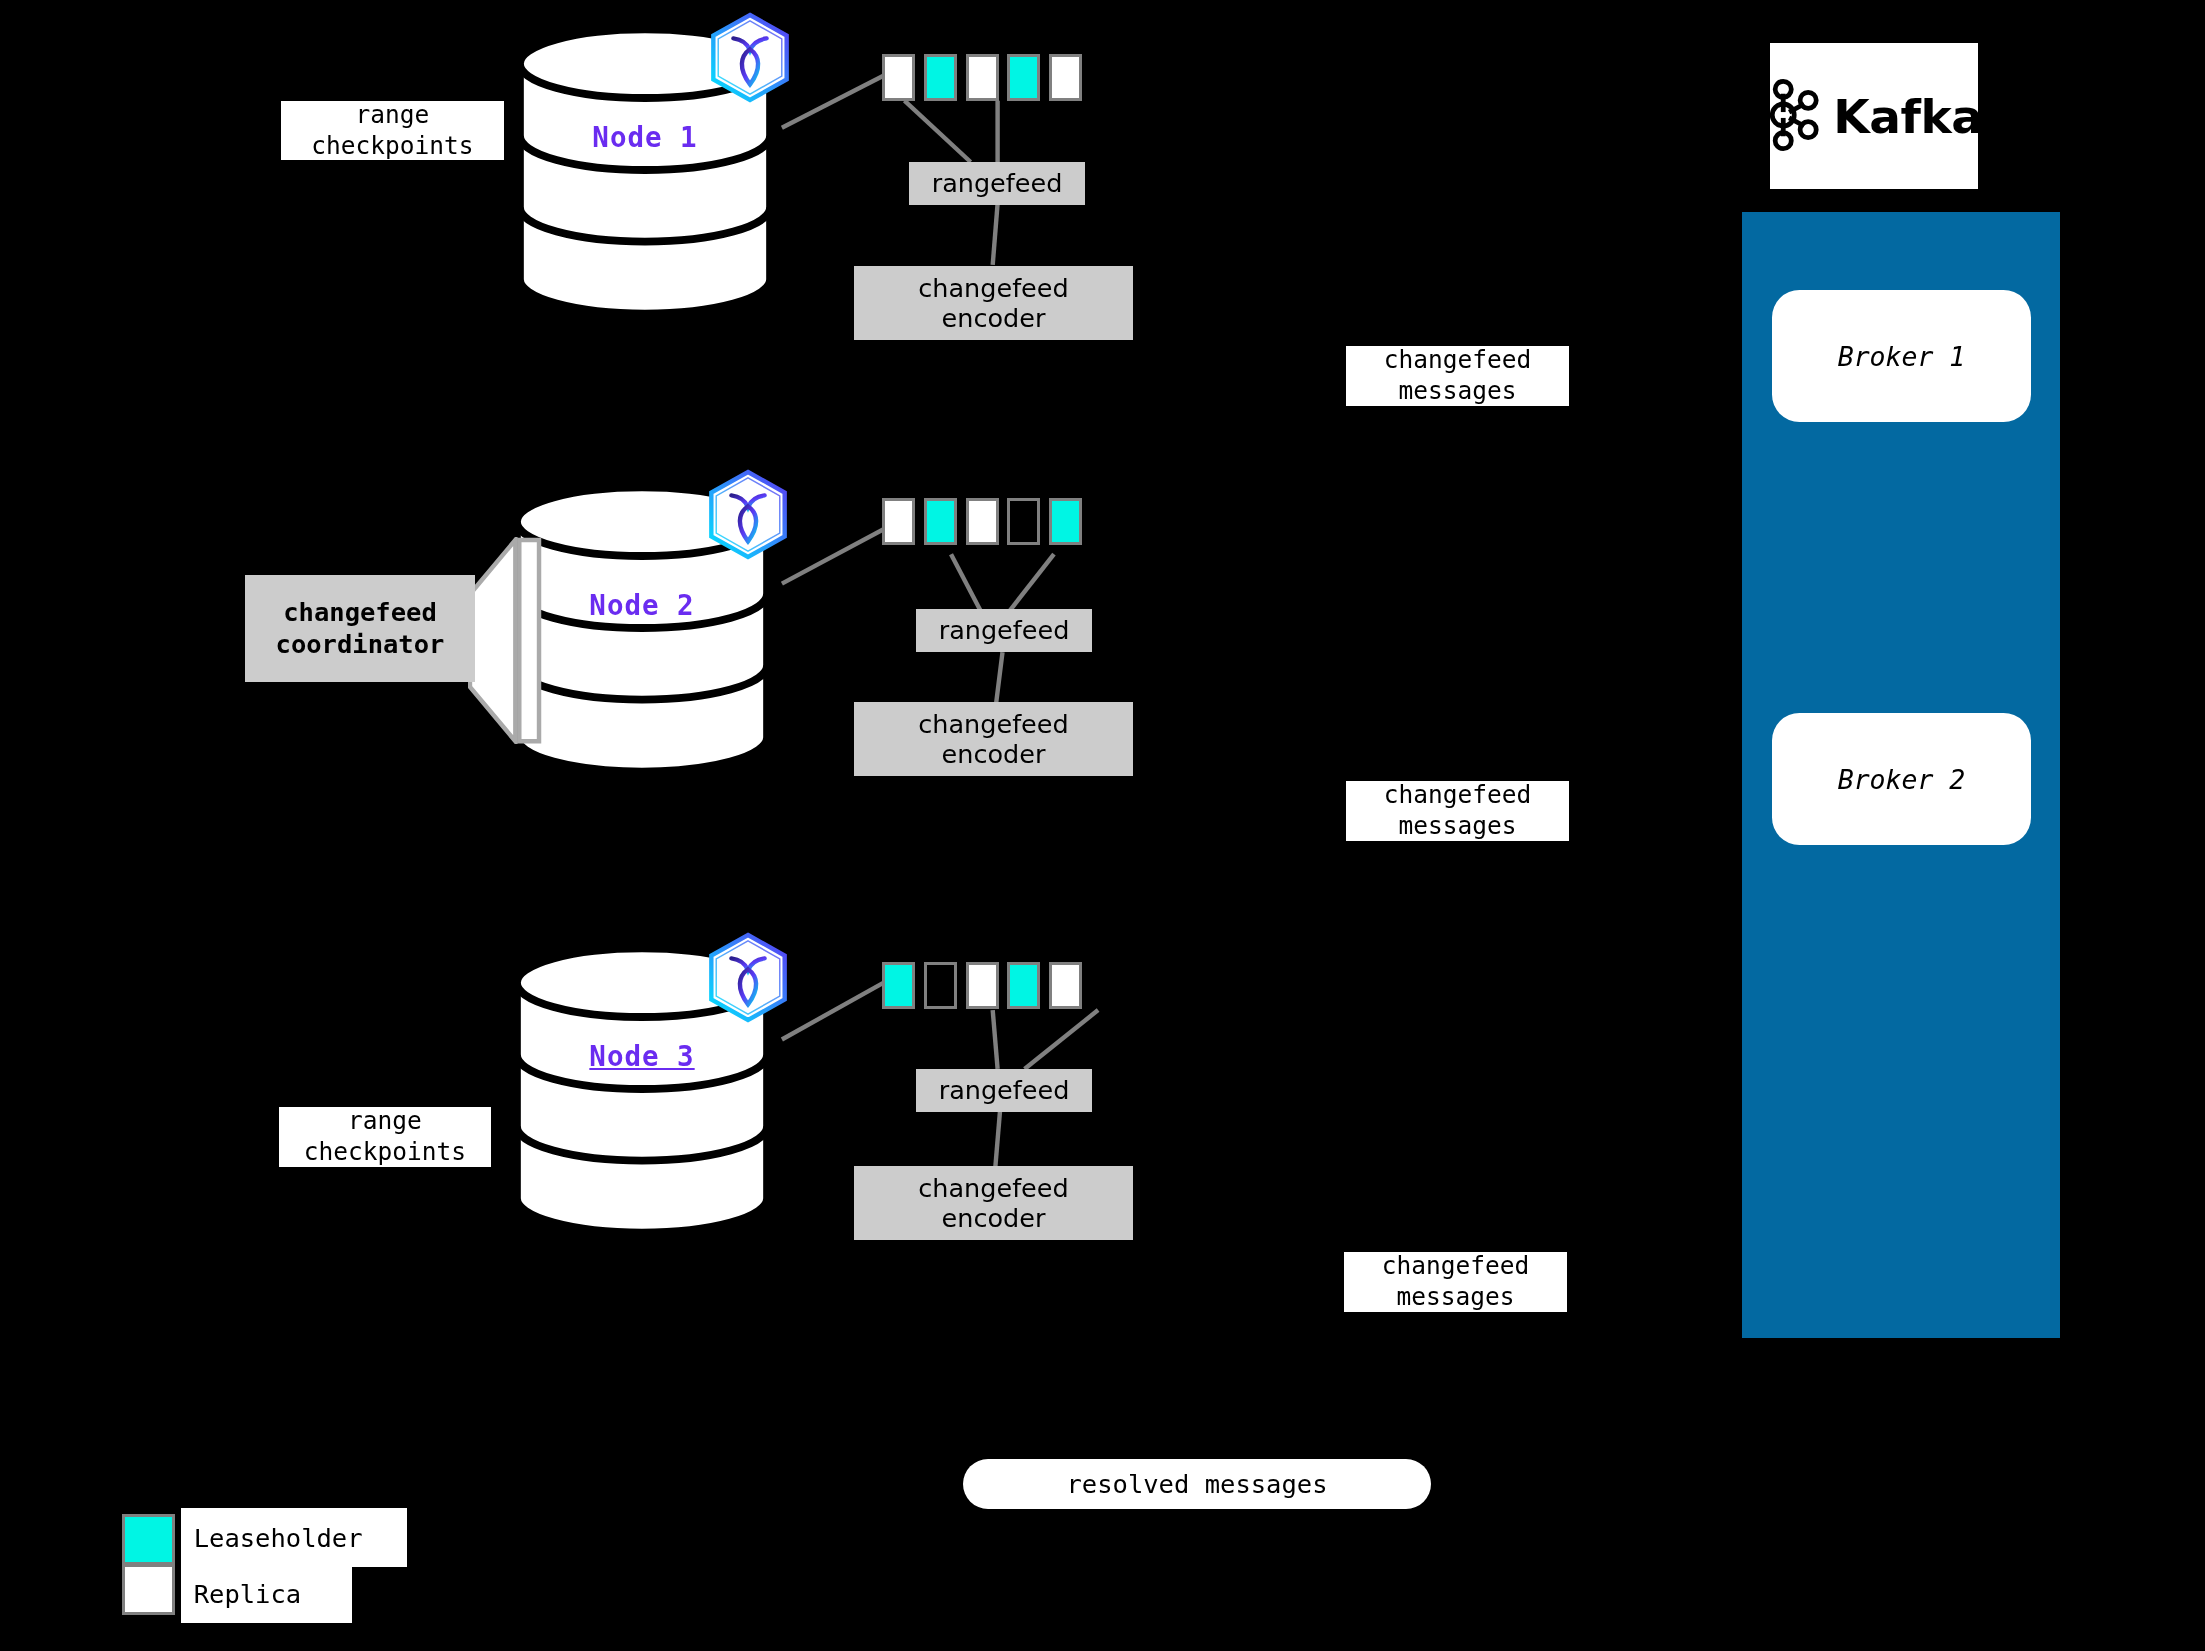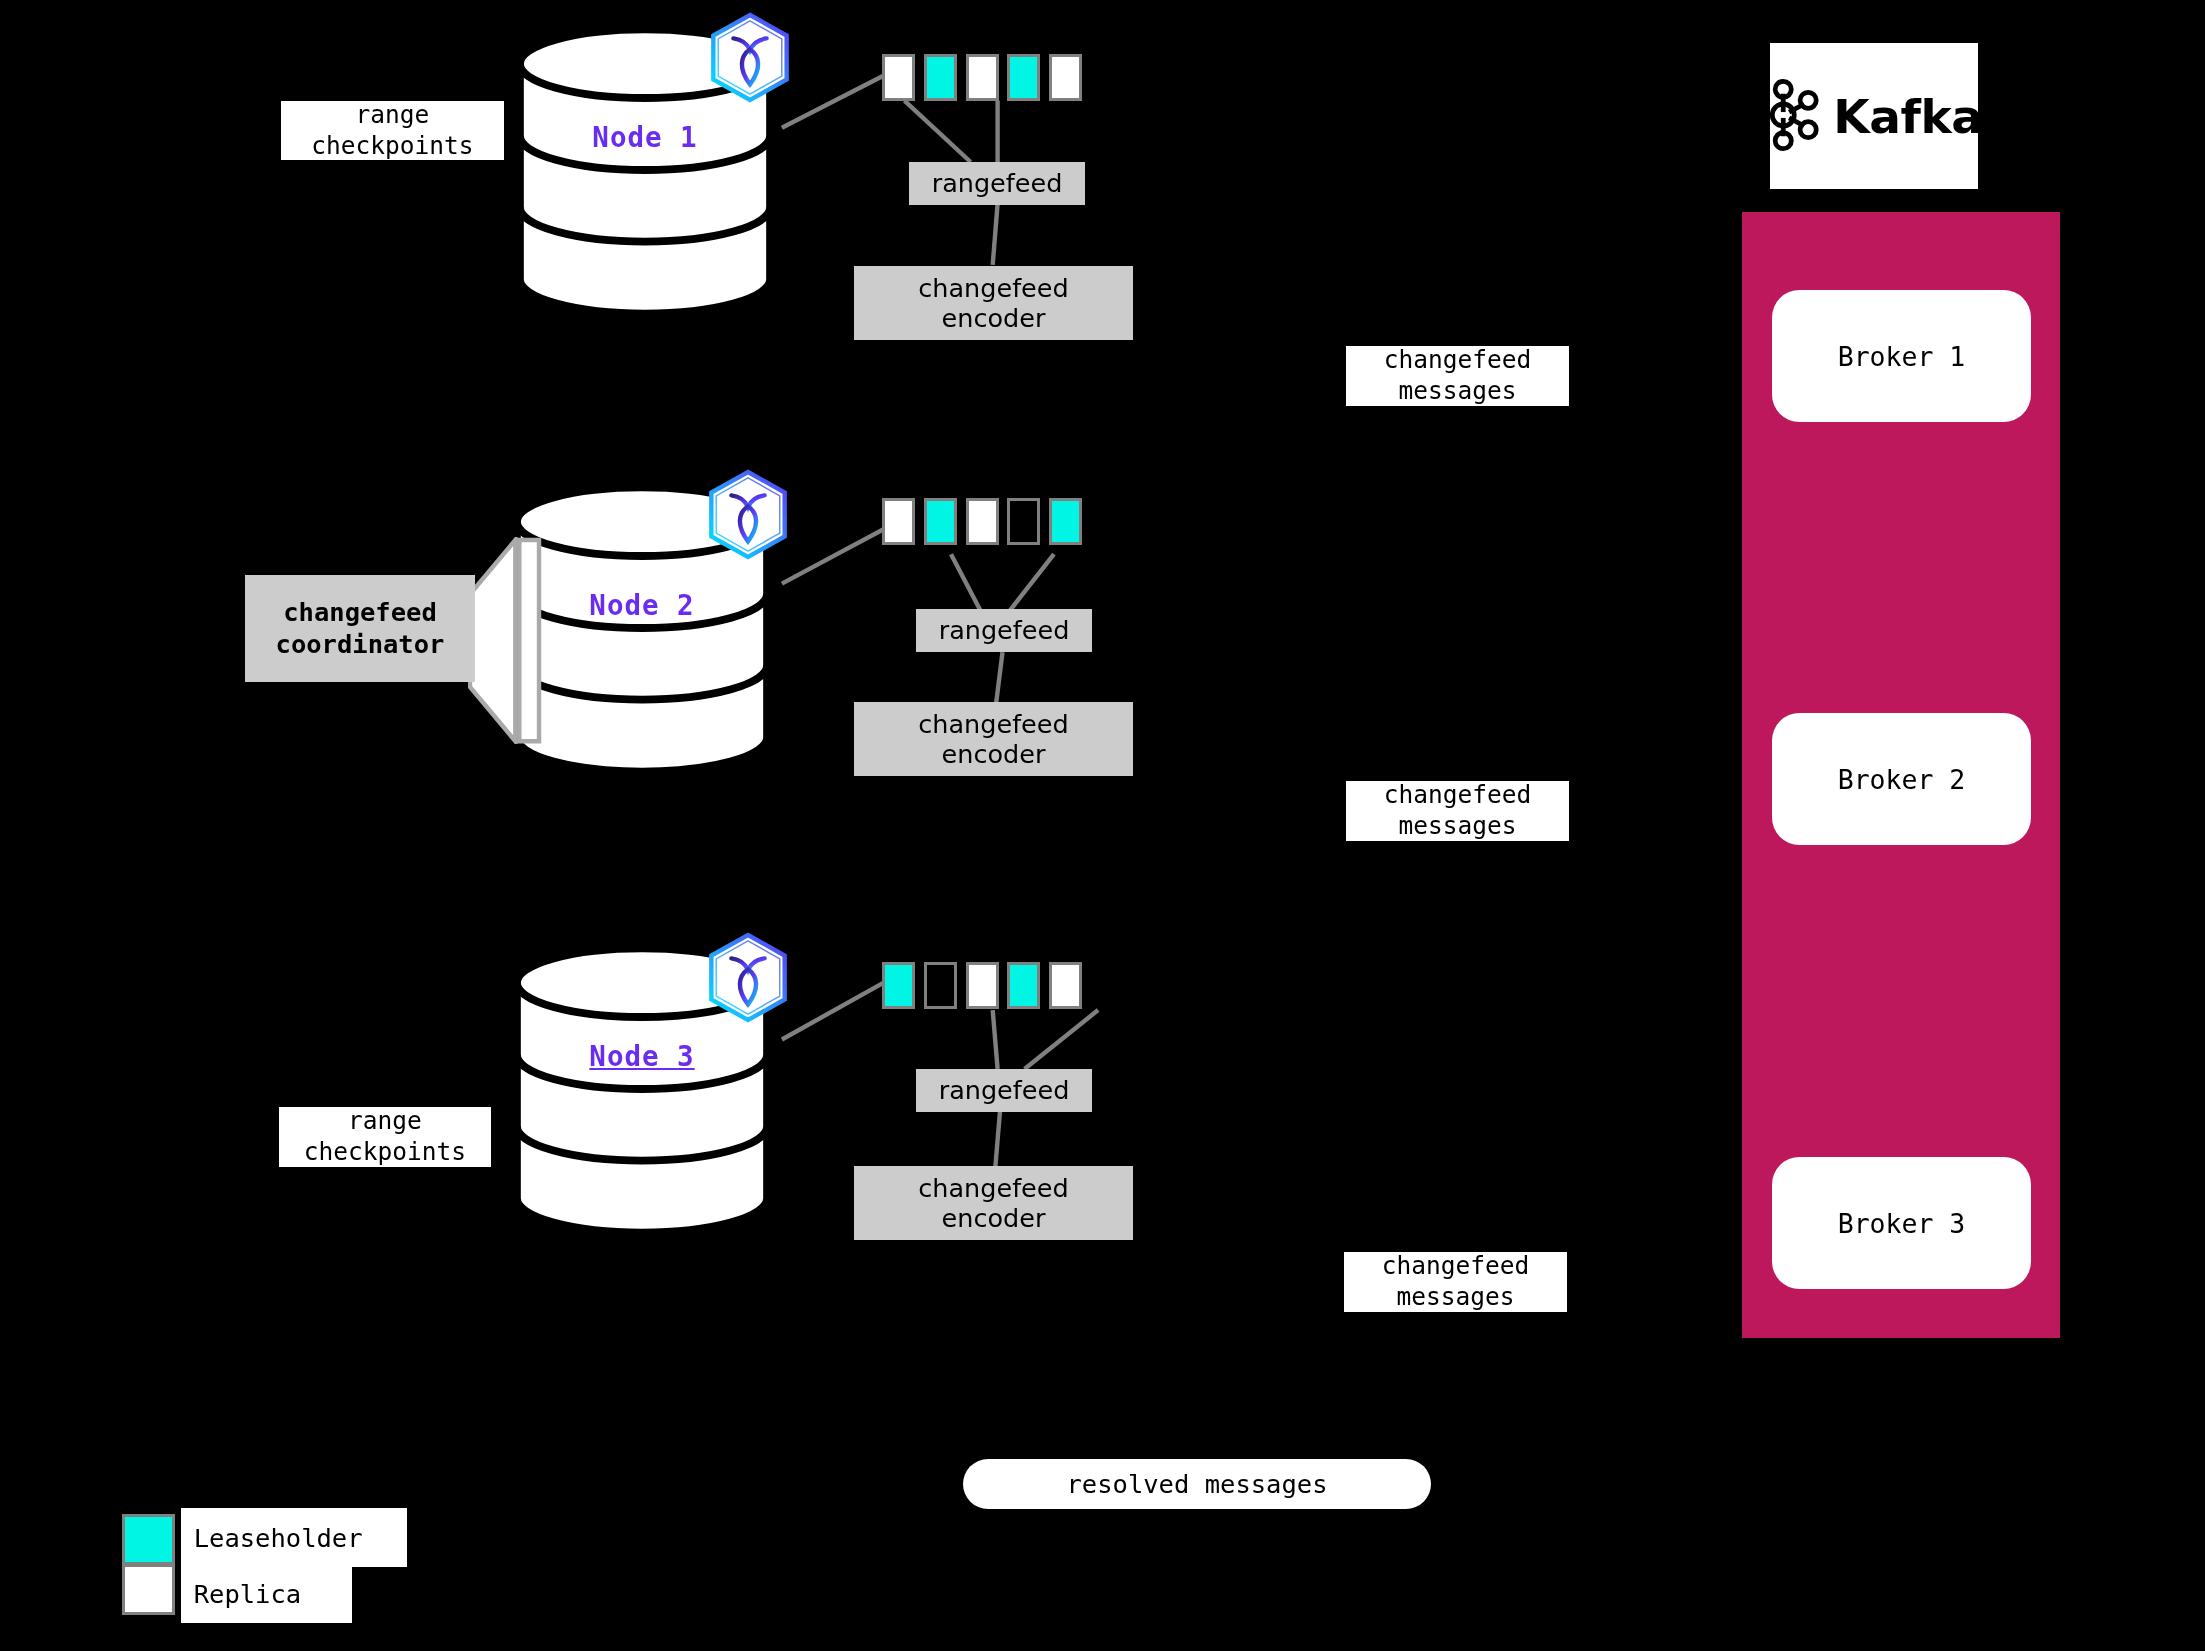--- a/index.html
+++ b/index.html
@@ -107,21 +107,22 @@
     font-family: "DejaVu Sans", sans-serif;
     font-weight: bold;
     font-size: 47px;
     color: #000000;
     letter-spacing: -0.5px;
   }
 
   
   .broker-panel {
     position: absolute;
-    background: #be185d;
+    background: #0369a1;
+    font-style: italic;
   }
   .broker {
     position: absolute;
     background: #FFFFFF;
     border-radius: 27.5px;
     display: flex;
     align-items: center;
     justify-content: center;
     font-family: "DejaVu Sans Mono", monospace;
     font-size: 26.5px;
@@ -364,21 +365,20 @@
         <circle cx="115" cy="60" r="22" fill="none" stroke="#000000" stroke-width="13"></circle>
         <circle cx="115" cy="140" r="22" fill="none" stroke="#000000" stroke-width="13"></circle>
       </svg>
     </span>
     <span class="kafka-word">Kafka</span>
   </div>
 
   <div class="broker-panel" style="left:1742px; top:212px; width:318px; height:1126px;">
     <div class="broker" style="left:30px; top:78px; width:259px; height:132px;">Broker 1</div>
     <div class="broker" style="left:30px; top:501px; width:259px; height:132px;">Broker 2</div>
-    <div class="broker" style="left:30px; top:945px; width:259px; height:132px;">Broker 3</div>
   </div>
 
   <div class="legend-swatch leaseholder-swatch" style="left:122px; top:1514px; background:#00F5E4;"></div>
   <div class="legend-swatch replica-swatch" style="left:122px; top:1564px; background:#FFFFFF;"></div>
 
   <div class="legend-text" style="left:181px; top:1508px; width:226px; height:59px;">Leaseholder</div>
   <div class="legend-text" style="left:181px; top:1564px; width:171px; height:59px;">Replica</div>
 
 </div>
 

